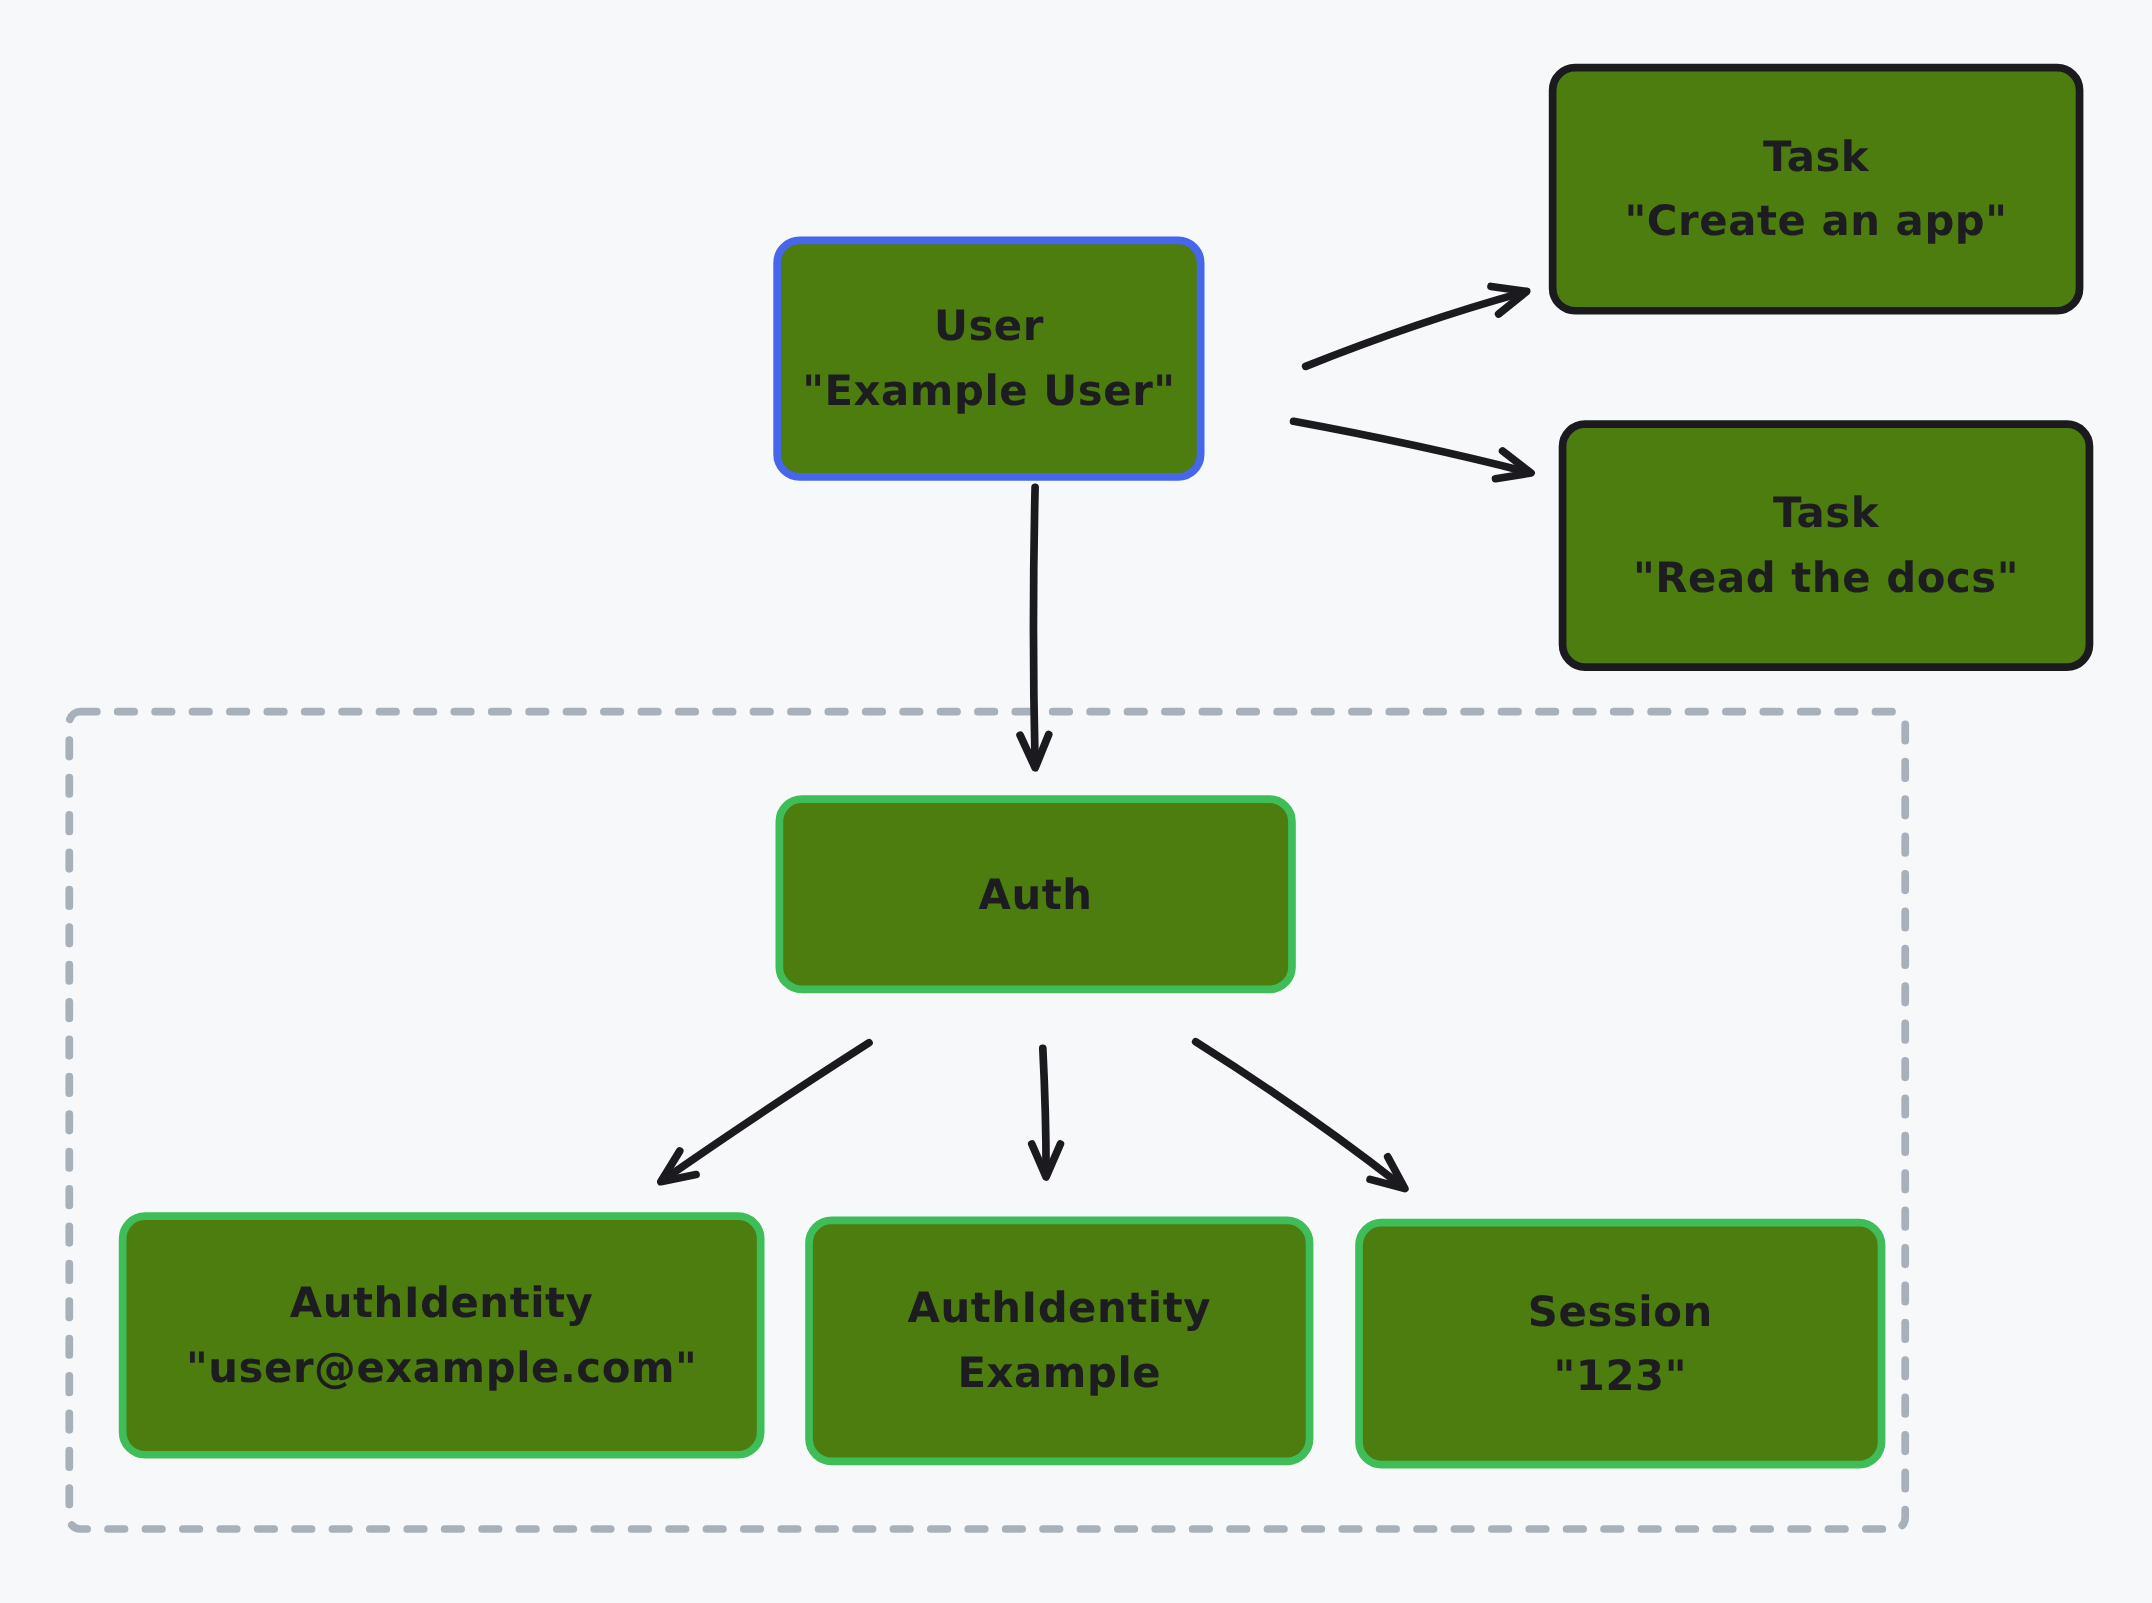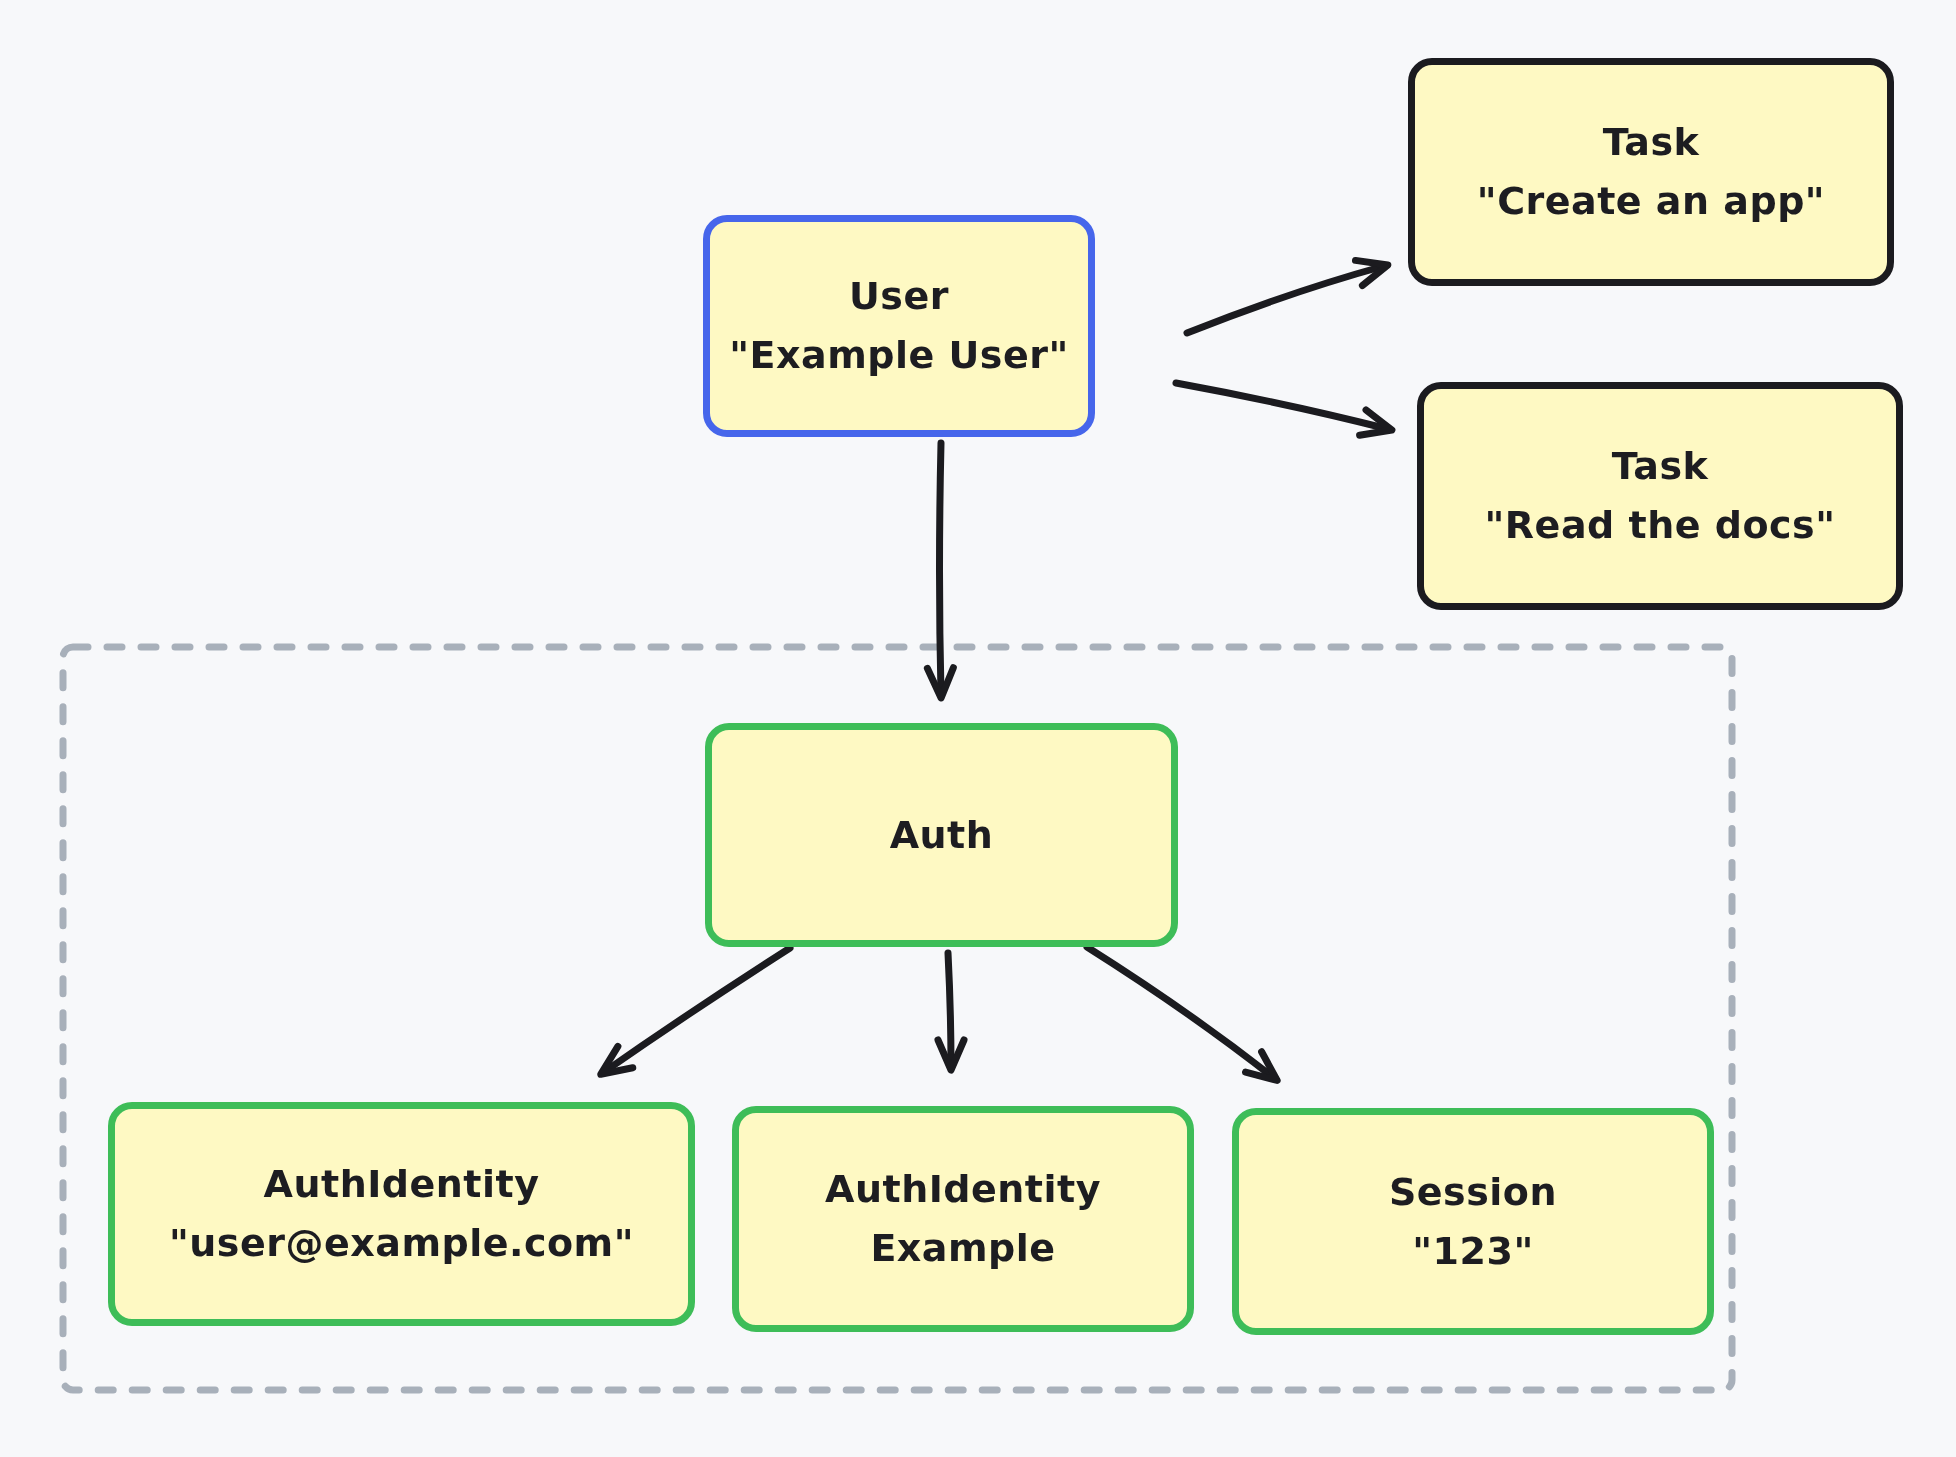--- a/index.html
+++ b/index.html
@@ -6,38 +6,38 @@
   body{
     width:1956px;height:1457px;
     background:#f7f8fa;
     font-family:"DejaVu Sans", sans-serif;
     position:relative;overflow:hidden;
   }
   .canvas{position:absolute;inset:0;width:1956px;height:1457px;}
   .node{
     position:absolute;
     display:flex;flex-direction:column;justify-content:center;align-items:center;
-    background:#fef9c3;
+    background:#4d7c0f;
     border-radius:24px;
     color:#1d1d21;
     font-weight:700;
     font-size:38px;
     text-align:center;
     letter-spacing:0.5px;
     box-sizing:border-box;
   }
   .node .line{line-height:59px;white-space:nowrap;}
   .stroke-blue {border:7px solid #4666eb;}
   .stroke-black{border:7px solid #1b1b1f;}
   .stroke-green{border:7px solid #3ebd58;}
 
   .node-user        {left:703px;  top:215px;  width:392px; height:222px;}
   .node-task-create {left:1408px; top:58px;   width:486px; height:228px;}
   .node-task-read   {left:1417px; top:382px;  width:486px; height:228px;}
-  .node-auth        {left:705px;  top:723px;  width:473px; height:224px;}
+  .node-auth        {left:705px;  top:723px;  width:473px; height:180px;}
   .node-idp-email   {left:108px;  top:1102px; width:587px; height:224px;}
   .node-idp-google  {left:732px;  top:1106px; width:462px; height:226px;}
   .node-session     {left:1232px; top:1108px; width:482px; height:227px;}
 
   svg.overlay{position:absolute;inset:0;pointer-events:none;}
   .arrow{stroke:#1b1b1f;stroke-width:7px;fill:none;stroke-linecap:round;stroke-linejoin:round;}
   .group-rect{fill:none;stroke:#a8b0ba;stroke-width:7px;stroke-linecap:round;}
 </style>
 </head>
 <body>

